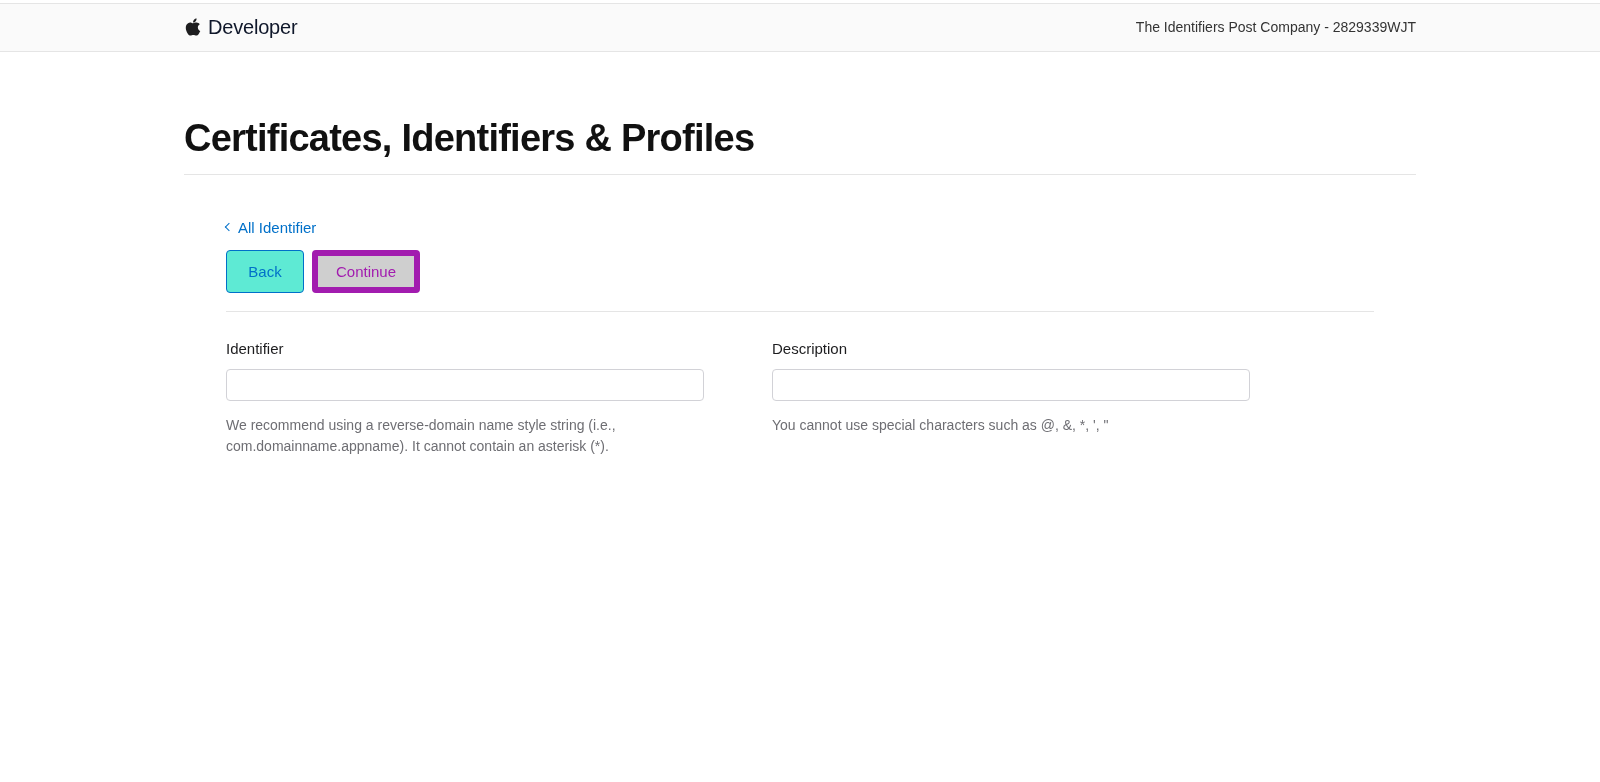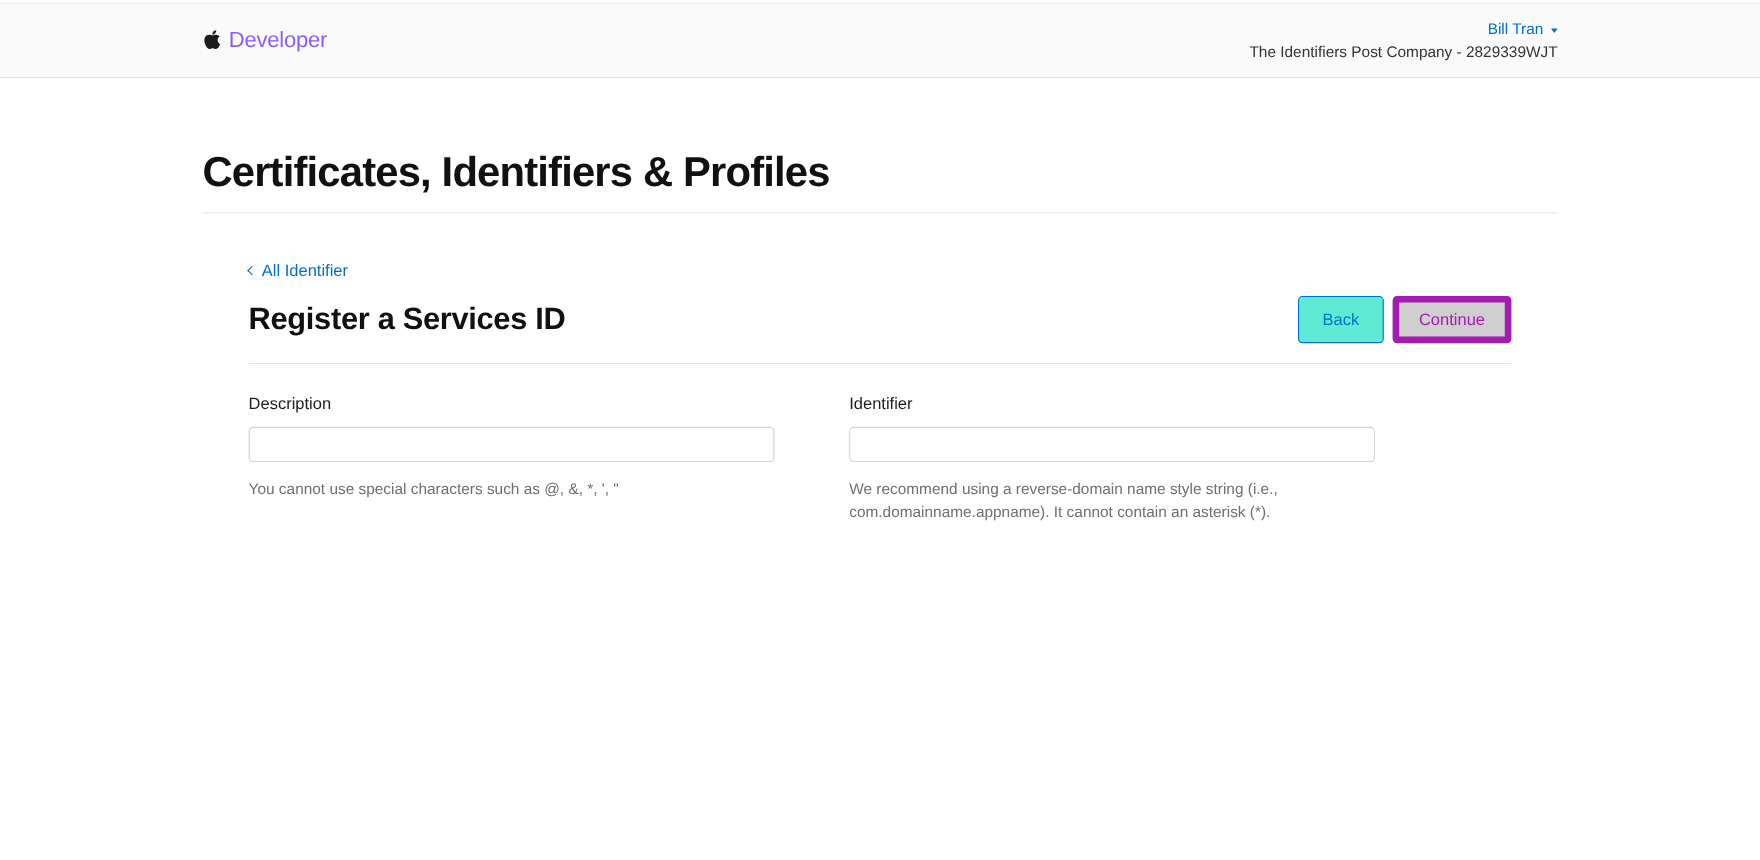--- a/index.html
+++ b/index.html
@@ -42,21 +42,21 @@
       width: 18px;
       height: 20px;
       display: inline-block;
       position: relative;
       top: -1px;
     }
     .brand-text {
       font-size: 20px;
       font-weight: 500;
       letter-spacing: -0.01em;
-      color: #8b5cf6;
+      color: #0f172a;
     }
     .account-block {
       text-align: right;
       line-height: 1.5;
     }
     .account-name {
       color: #0070c9;
       font-size: 14px;
       cursor: pointer;
       display: inline-flex;
@@ -192,58 +192,51 @@
   <div class="container header-inner">
     <div class="brand">
       <span class="apple-logo">
         <svg viewBox="0 0 170 170" width="18" height="20" fill="#1d1d1f">
           <path d="M150.37 130.25c-2.45 5.66-5.35 10.87-8.71 15.66-4.58 6.53-8.33 11.05-11.22 13.56-4.48 4.12-9.28 6.23-14.42 6.35-3.69 0-8.14-1.05-13.32-3.18-5.2-2.12-9.98-3.17-14.35-3.17-4.58 0-9.5 1.05-14.75 3.17-5.26 2.13-9.5 3.24-12.74 3.35-4.93.21-9.84-1.96-14.74-6.52-3.13-2.73-7.05-7.41-11.75-14.04-5.04-7.08-9.18-15.29-12.41-24.65-3.46-10.11-5.2-19.9-5.2-29.38 0-10.86 2.35-20.22 7.04-28.07 3.69-6.3 8.6-11.27 14.75-14.92s12.79-5.51 19.93-5.63c3.91 0 9.05 1.21 15.43 3.59 6.36 2.39 10.45 3.6 12.24 3.6 1.34 0 5.88-1.42 13.57-4.24 7.27-2.62 13.41-3.7 18.44-3.28 13.63 1.1 23.87 6.47 30.68 16.15-12.19 7.39-18.22 17.74-18.1 31.02.11 10.34 3.86 18.95 11.23 25.78 3.34 3.17 7.07 5.62 11.22 7.36-.9 2.61-1.85 5.11-2.86 7.51zM119.11 7.24c0 8.1-2.96 15.67-8.86 22.67-7.12 8.32-15.73 13.13-25.07 12.37-.12-.97-.19-1.99-.19-3.07 0-7.78 3.39-16.1 9.4-22.91 3-3.45 6.82-6.31 11.45-8.6 4.62-2.25 8.99-3.5 13.1-3.71.12 1.08.17 2.17.17 3.24z"></path>
         </svg>
       </span>
       <span class="brand-text">Developer</span>
     </div>
     <div class="account-block">
-      <div>
-        <span class="account-name">
-          <span>Bill Tran</span>
-          <span class="chevron-down"></span>
-        </span>
-      </div>
       <div class="account-org">The Identifiers Post Company - 2829339WJT</div>
     </div>
   </div>
 </header>
 
 <div class="container">
   <div class="section-title-wrap">
     <h1 class="section-title">Certificates, Identifiers &amp; Profiles</h1>
   </div>
 </div>
 
 <div class="content">
   <div class="breadcrumb">
     <span class="breadcrumb-link">
       <span class="chevron-left"></span>
       <span>All Identifier</span>
     </span>
   </div>
 
   <div class="page-header-row">
-    <h2 class="page-title">Register a Services ID</h2>
     <div class="button-row">
       <button class="btn btn-back">Back</button>
       <button class="btn btn-continue" disabled="">Continue</button>
     </div>
   </div>
 
   <div class="form-row">
+    <div class="form-col">
+      <label class="form-label">Identifier</label>
+      <input type="text" class="form-input" value="" style="">
+      <div class="form-hint">We recommend using a reverse-domain name style string (i.e., com.domainname.appname). It cannot contain an asterisk (*).</div>
+    </div>
     <div class="form-col">
       <label class="form-label">Description</label>
       <input type="text" class="form-input" value="" style="">
       <div class="form-hint">You cannot use special characters such as @, &amp;, *, ', "</div>
     </div>
-    <div class="form-col">
-      <label class="form-label">Identifier</label>
-      <input type="text" class="form-input" value="" style="">
-      <div class="form-hint">We recommend using a reverse-domain name style string (i.e., com.domainname.appname). It cannot contain an asterisk (*).</div>
-    </div>
   </div>
 </div>
 
 </body></html>

